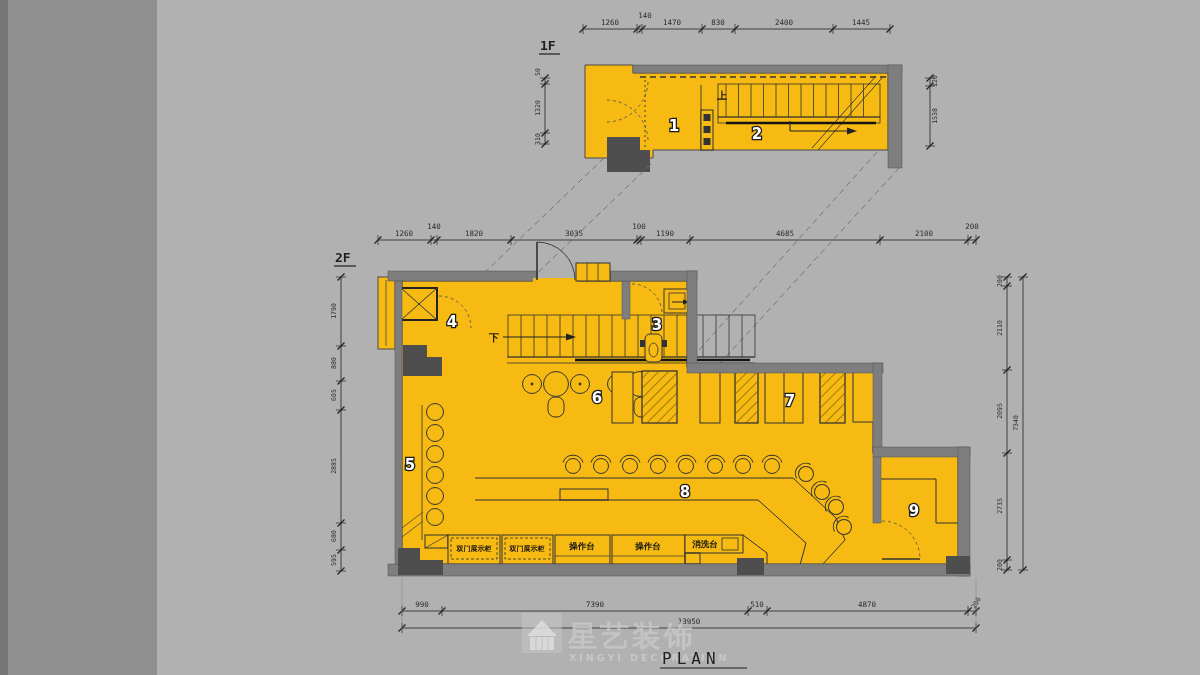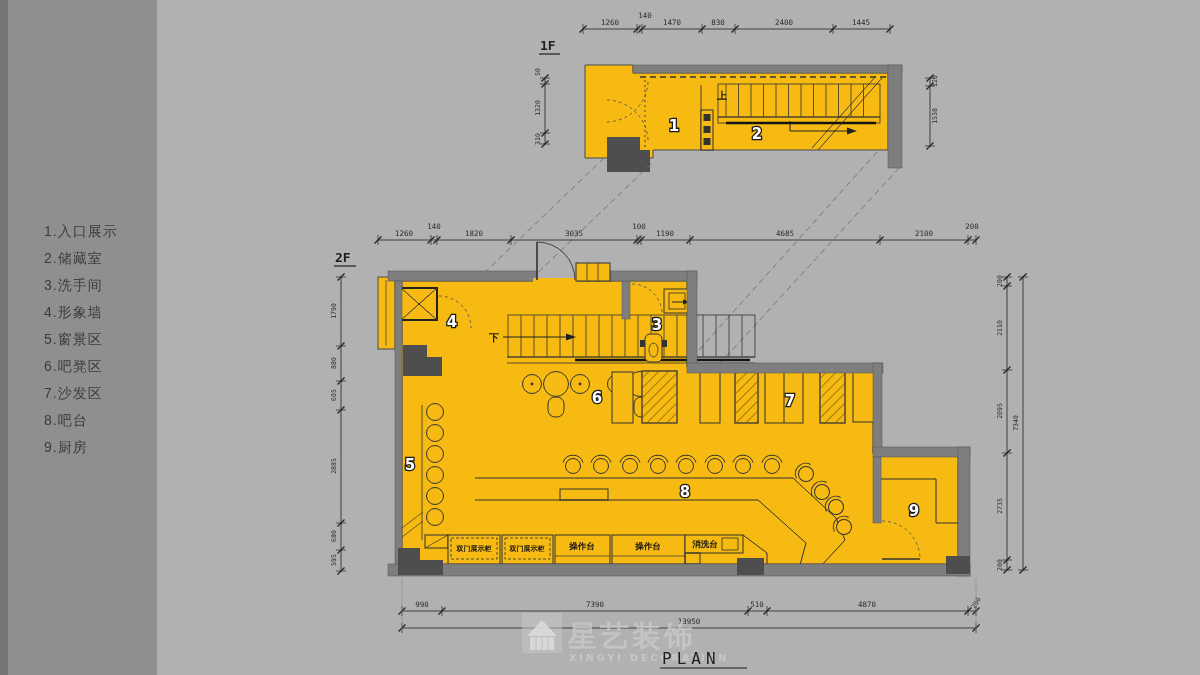--- a/index.html
+++ b/index.html
@@ -24,31 +24,20 @@
   .logo-cn{font-size:29px;font-weight:bold;fill:#c9c9c9;opacity:.8;letter-spacing:3px;}
   .logo-en{font-size:9.5px;font-weight:bold;fill:#cccccc;opacity:.85;letter-spacing:3px;}
 </style>
 </head>
 <body>
 
 <div class="canvas">
 
   <div class="sidebar">
     <div class="edge"></div>
-    <div class="legend">
-      <div class="li">1.入口展示</div>
-      <div class="li">2.储藏室</div>
-      <div class="li">3.洗手间</div>
-      <div class="li">4.形象墙</div>
-      <div class="li">5.窗景区</div>
-      <div class="li">6.吧凳区</div>
-      <div class="li">7.沙发区</div>
-      <div class="li">8.吧台</div>
-      <div class="li">9.厨房</div>
-    </div>
   </div>
 
   <svg width="1200" height="675" viewBox="0 0 1200 675">
     <defs>
       <pattern id="hatch" patternUnits="userSpaceOnUse" width="7" height="7" patternTransform="rotate(45)">
         <line x1="0" y1="0" x2="0" y2="7" stroke="#5a4a08" stroke-width="2"></line>
       </pattern>
       <g id="tkh" stroke="#222">
         <line x1="0" y1="-5" x2="0" y2="5" stroke-width="0.7"></line>
         <line x1="-3.5" y1="3.5" x2="3.5" y2="-3.5" stroke-width="1.3"></line>

